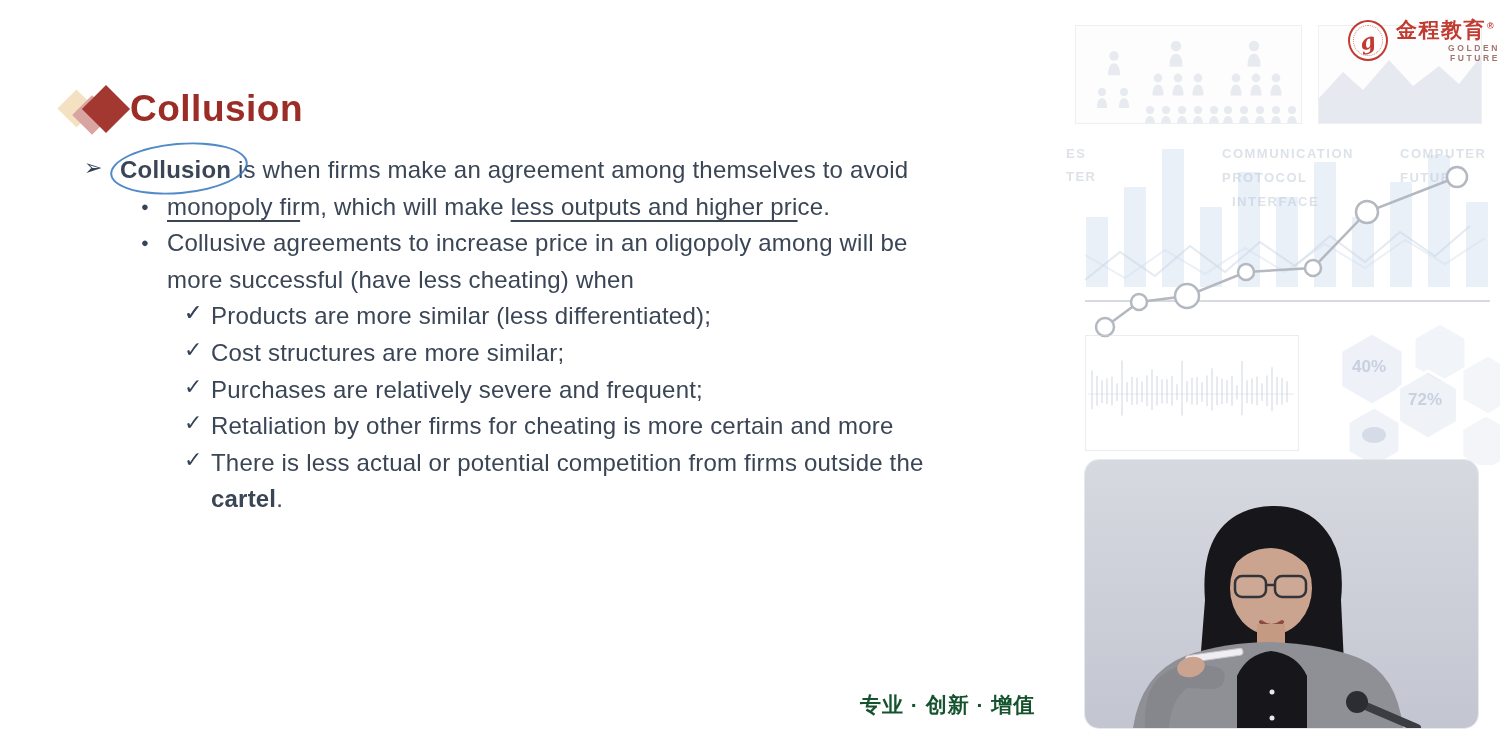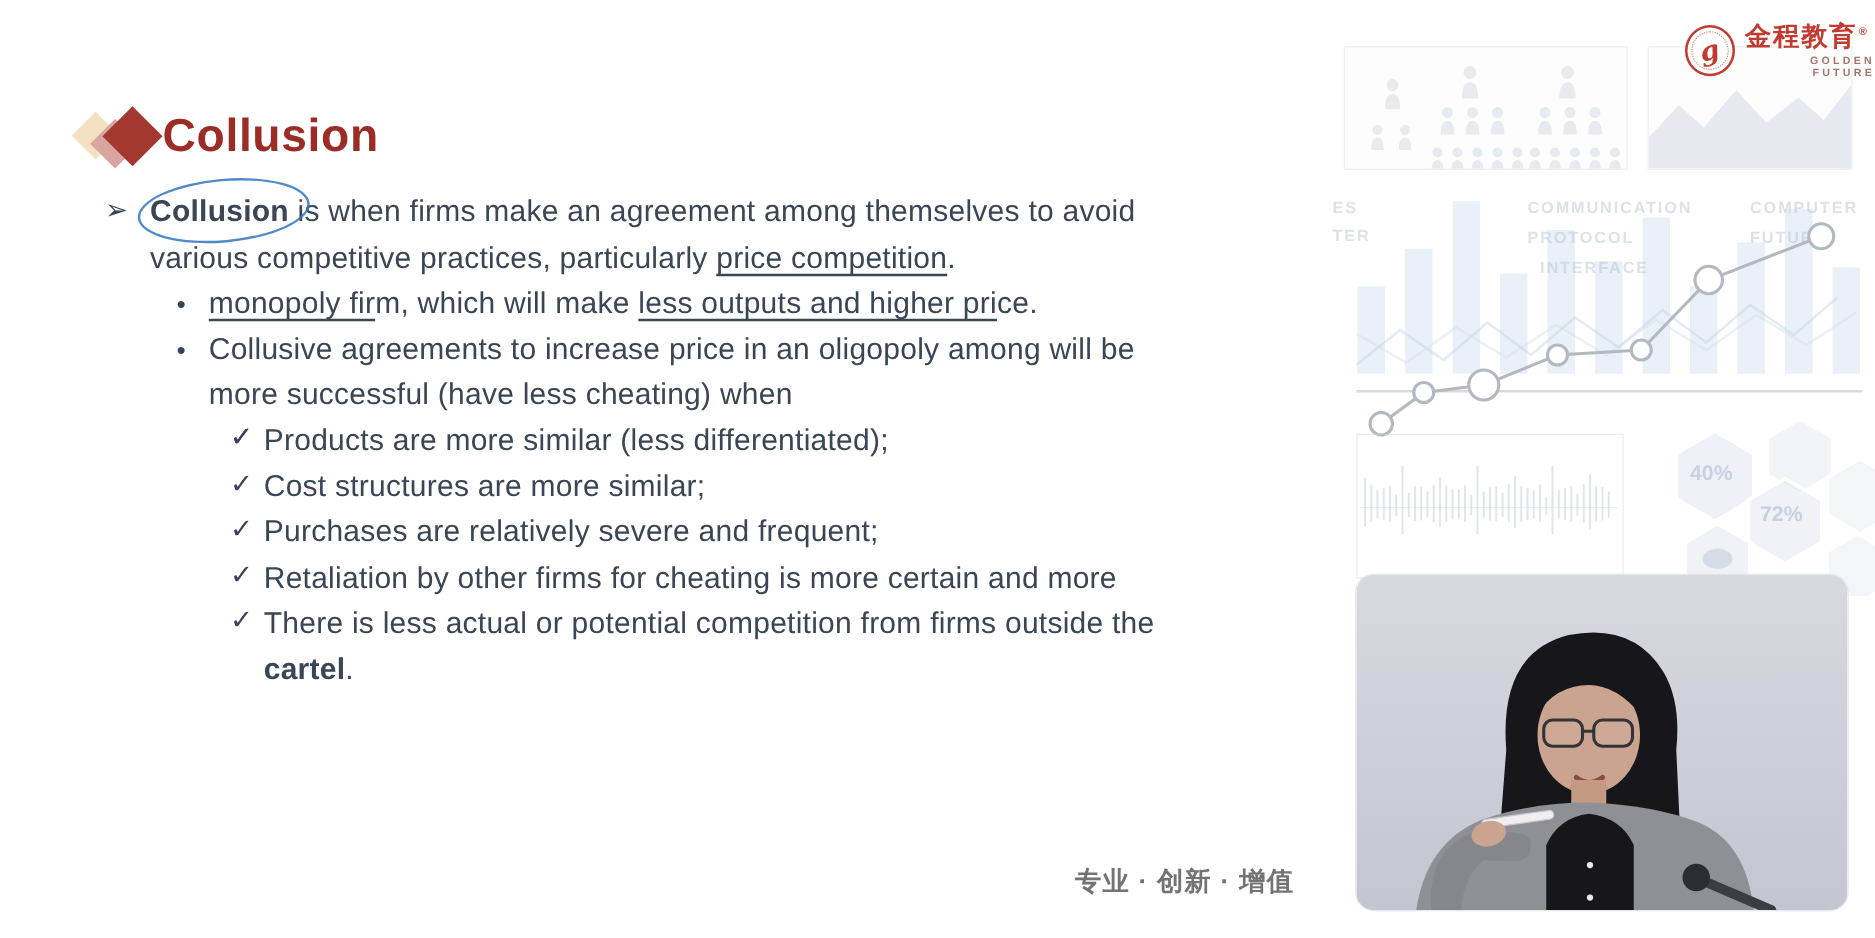--- a/index.html
+++ b/index.html
@@ -1,20 +1,20 @@
 <!DOCTYPE html>
 <html><head>
 <meta charset="utf-8">
 <style>
   html,body{margin:0;padding:0;background:#ffffff;}
   .stage{position:relative;width:1500px;height:750px;background:#ffffff;overflow:hidden;
          font-family:"Liberation Sans","DejaVu Sans",sans-serif;}
 
   
-  .watermark{position:absolute;inset:0;z-index:1;margin-top:12px;}
+  .watermark{position:absolute;inset:0;z-index:1;}
   .wm-card{position:absolute;border:1px solid rgba(206,211,221,.35);background:rgba(250,251,253,.4);}
   .wm-card-people{left:1075px;top:25px;width:225px;height:97px;}
   .wm-card-mountain{left:1318px;top:25px;width:162px;height:97px;overflow:hidden;}
   .wm-text{position:absolute;color:rgba(203,210,221,.65);font-size:13px;font-weight:bold;
            letter-spacing:1.5px;white-space:nowrap;}
   .wm-chart{position:absolute;left:1080px;top:160px;width:420px;height:310px;overflow:visible;}
   .wm-vol{position:absolute;left:1085px;top:335px;width:212px;height:114px;
           border:1px solid rgba(208,213,223,.45);}
   .wm-hex{position:absolute;left:1330px;top:325px;width:170px;height:140px;}
   .hex-label{position:absolute;font-size:17px;font-weight:bold;color:rgba(198,207,222,.95);}
@@ -50,21 +50,21 @@
   .marker{position:absolute;color:#35445a;}
   .seg-b{font-weight:bold;}
   .seg-u{text-decoration:underline;text-underline-offset:5px;text-decoration-thickness:1.5px;}
   .seg-c{position:relative;}
   .seg-c::after{content:"";position:absolute;left:-10px;right:-17px;top:-13px;bottom:-11px;
         border:2.5px solid rgba(50,117,190,.85);border-radius:50%;transform:rotate(-5deg);
         pointer-events:none;}
 
   
   .slogan{position:absolute;left:860px;top:691px;z-index:4;font-size:21px;font-weight:bold;
-          color:#737373;letter-spacing:1px;white-space:nowrap;}
+          color:#14532d;letter-spacing:1px;white-space:nowrap;}
 
   
   .webcam{position:absolute;left:1085px;top:460px;width:393px;height:268px;z-index:7;
           border-radius:14px;overflow:hidden;box-shadow:0 0 0 1px rgba(223,226,233,.8);}
 </style>
 </head>
 <body>
 
 <div class="stage">
 
@@ -275,21 +275,20 @@
       <i class="d2"></i>
       <i class="d3"></i>
     </div>
     <h1 class="slide-title">Collusion</h1>
   </div>
 
   <div class="slide-body">
       <div class="para lv1">
         <span class="marker">➢</span>
         <div class="line"><span class="seg-b seg-c">Collusion</span><span class=""> is when firms make an agreement among themselves to avoid</span></div>
-        <div class="line"><span class="">various competitive practices, particularly </span><span class="seg-u ">price competition</span><span class="">.</span></div>
       </div>
       <div class="para lv2">
         <span class="marker">●</span>
         <div class="line"><span class="seg-u ">monopoly fir</span><span class="">m, which will make </span><span class="seg-u ">less outputs and higher pri</span><span class="">ce.</span></div>
       </div>
       <div class="para lv2">
         <span class="marker">●</span>
         <div class="line"><span class="">Collusive agreements to increase price in an oligopoly among will be</span></div>
         <div class="line"><span class="">more successful (have less cheating) when</span></div>
       </div>

